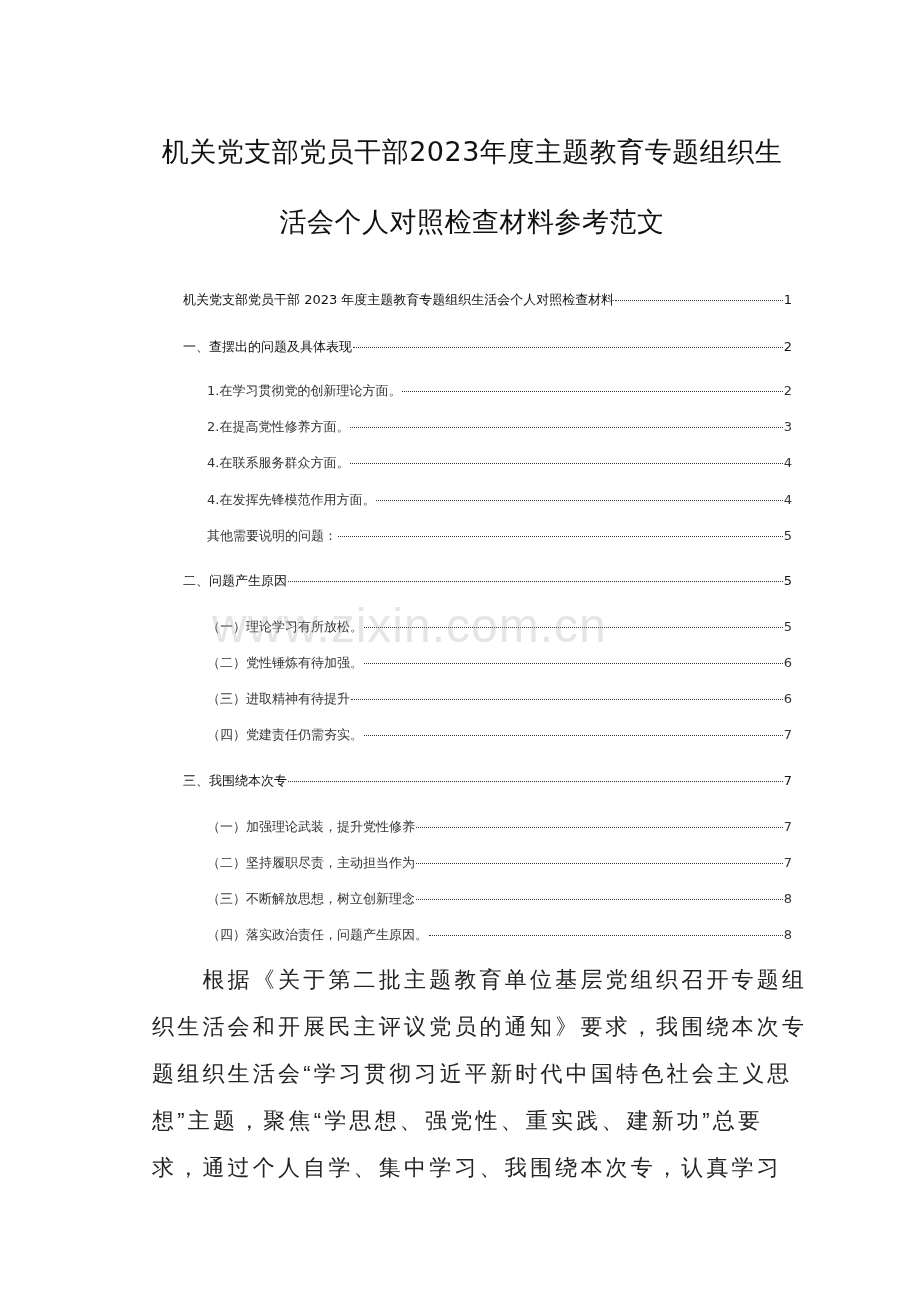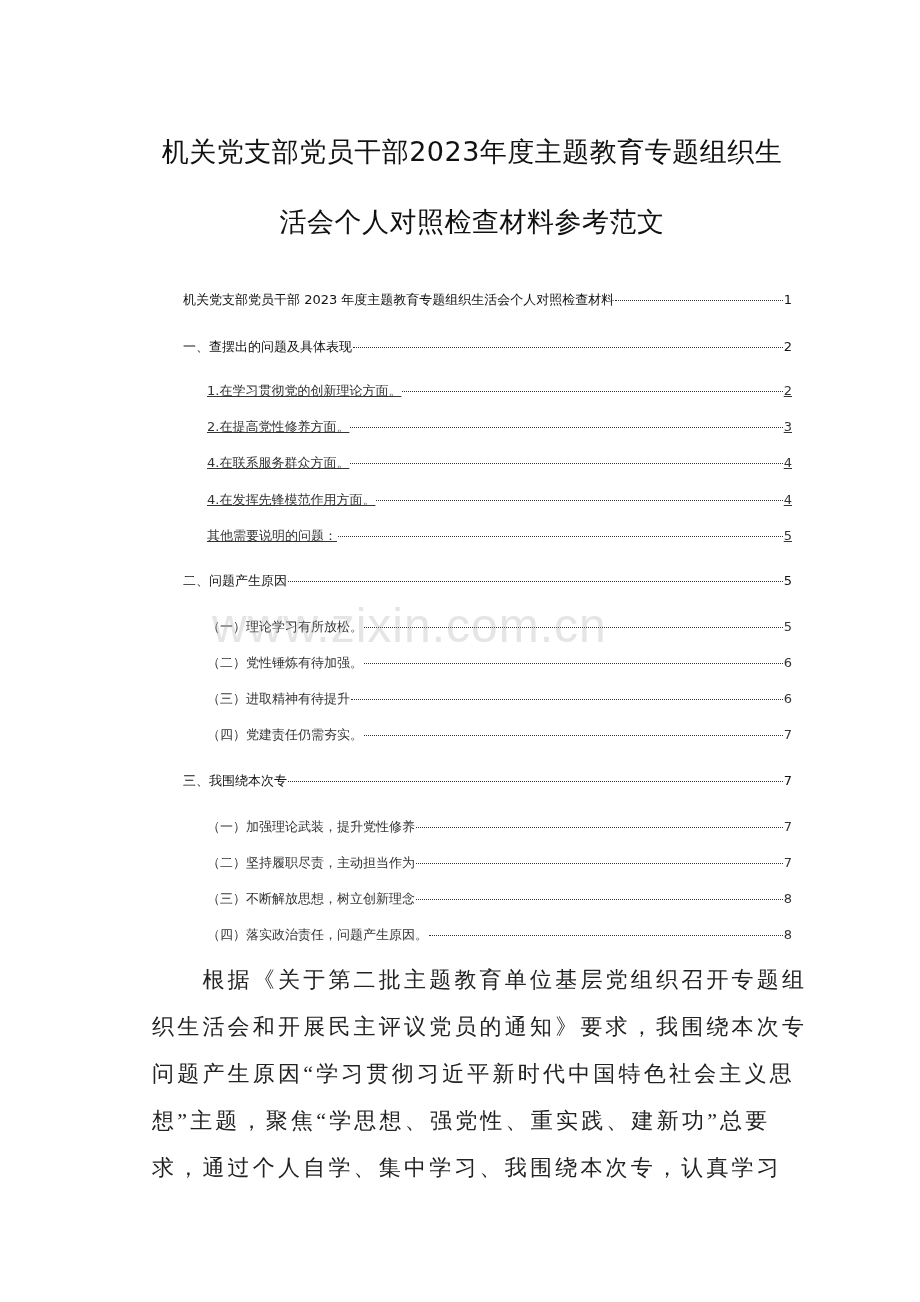--- a/index.html
+++ b/index.html
@@ -9,23 +9,23 @@
   .title { position: absolute; left: 0; width: 920px; text-align: center;
            font-size: 27px; color: #111; letter-spacing: 0.5px; }
   .title.l1 { top: 134px; }
   .title.l2 { top: 204px; }
   .toc-row { position: absolute; display: flex; align-items: baseline; white-space: nowrap; }
   .toc-row .lbl { flex: none; }
   .toc-row .dots { flex: 1 1 auto; overflow: hidden; margin: 0 1px;
                    border-bottom: 1px dotted #333; height: 0; transform: translateY(-3px); }
   .toc-row .pg { flex: none; }
   .lvl1 { left: 171px; width: 609px; font-size: 13px; font-weight: normal; color: #111; }
-  .lvl2 { left: 195px; width: 585px; font-size: 13px; color: #333; text-decoration: underline; }
+  .lvl2 { left: 195px; width: 585px; font-size: 13px; color: #333; }
   .lvl2b { left: 195px; width: 585px; font-size: 13px; color: #333; }
-  .body-text { position: absolute; left: 140px; width: 640px; font-family: Liberation Serif, serif;
+  .body-text { position: absolute; left: 140px; width: 640px; font-family: Liberation Sans, sans-serif;
                font-size: 22px; line-height: 47px; color: #222; letter-spacing: 3.2px; text-align: justify; }
   .body-line { display: block; height: 47px; white-space: nowrap; }
   .watermark { position: absolute; left: 200px; top: 598px; font-family: "Liberation Sans", sans-serif;
                font-size: 48px; color: rgba(160,160,160,0.28); letter-spacing: 1px; pointer-events: none; }
 </style>
 </head>
 <body>
 
 <div class="page">
 
@@ -116,19 +116,19 @@
     <div class="toc-row lvl2b" style="top:926px">
       <span class="lbl">（四）落实政治责任，问题产生原因。</span>
       <span class="dots"></span>
       <span class="pg">8</span>
     </div>
   </div>
 
   <div class="body-text" style="top:956px">
     <span class="body-line">　　根据《关于第二批主题教育单位基层党组织召开专题组</span>
     <span class="body-line">织生活会和开展民主评议党员的通知》要求，我围绕本次专</span>
-    <span class="body-line">问题产生原因“学习贯彻习近平新时代中国特色社会主义思</span>
+    <span class="body-line">题组织生活会“学习贯彻习近平新时代中国特色社会主义思</span>
     <span class="body-line">想”主题，聚焦“学思想、强党性、重实践、建新功”总要</span>
     <span class="body-line">求，通过个人自学、集中学习、我围绕本次专，认真学习</span>
   </div>
 
   <div class="watermark">www.zixin.com.cn</div>
 </div>
 
 </body></html>

